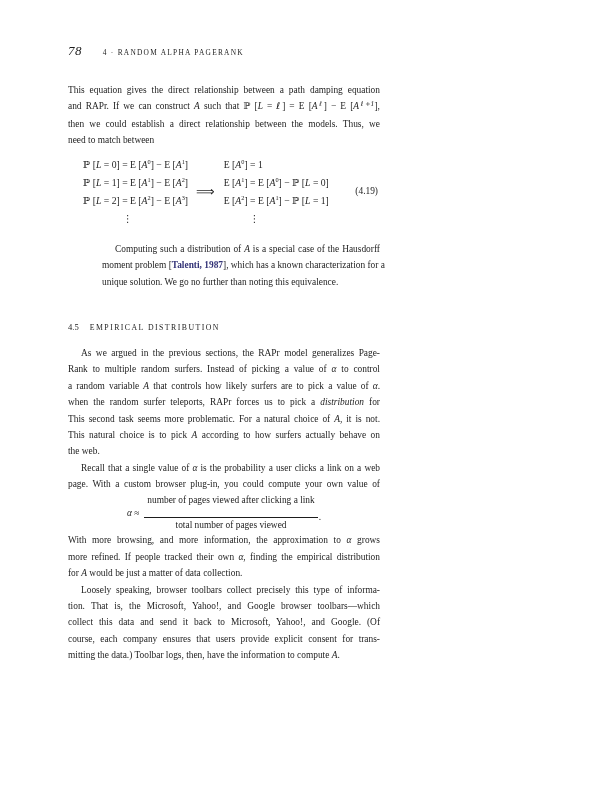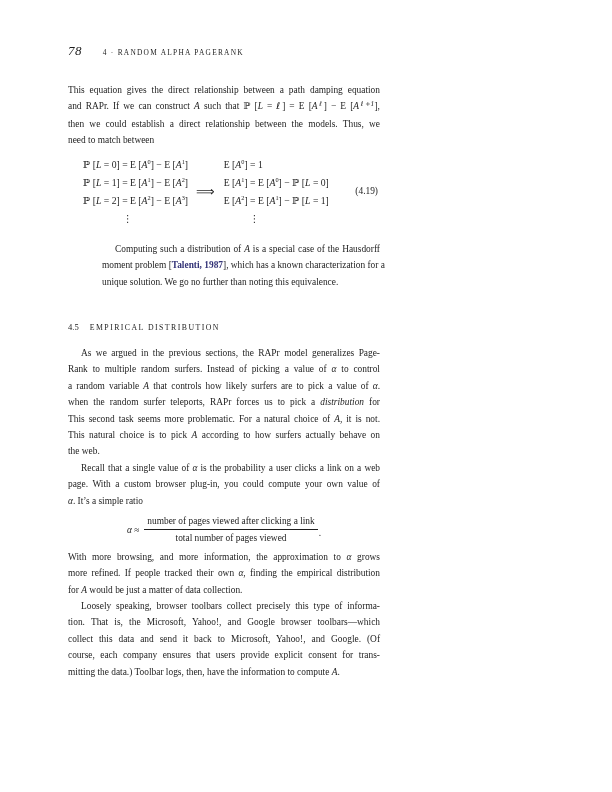--- a/index.html
+++ b/index.html
@@ -41,21 +41,21 @@
   .section-heading{margin-top:32px;height:10.3px;display:flex;align-items:baseline;}
   .sec-num{font-size:8.6px;}
   .sec-title{margin-left:11px;font-size:7.8px;letter-spacing:1.45px;}
   #para3{margin-top:12.1px;}
   #para2{margin-top:16px;margin-left:34px;}
 
   
   .formula{margin:2.4px 0 1px;height:36px;display:flex;align-items:center;justify-content:center;font-size:9.4px;}
   .formula .lhs{margin-right:5px;}
   .frac{display:inline-flex;flex-direction:column;text-align:center;}
-  .frac .num{padding:0 3px 2px;border-bottom:0.8px solid #1d1d1d;line-height:12.5px;}
+  .frac .num{padding:0 3px 10px;border-bottom:0.8px solid #1d1d1d;line-height:12.5px;}
   .frac .den{padding-top:1.5px;line-height:12.5px;}
   .formula .period{align-self:center;margin-top:7px;margin-left:1px;}
 </style>
 </head>
 <body>
 
 <div class="running-head">
   <span class="pageno">78</span>
   <span class="rtitle">4 · RANDOM ALPHA PAGERANK</span>
 </div>
@@ -103,21 +103,20 @@
       <div class="line"><span>a random variable </span><span class="i">A</span><span> that controls how likely surfers are to pick a value of </span><span class="i">α</span><span>.</span></div>
       <div class="line"><span>when the random surfer teleports, RAPr forces us to pick a </span><span class="i">distribution</span><span> for</span></div>
       <div class="line"><span>This second task seems more problematic. For a natural choice of </span><span class="i">A</span><span>, it is not.</span></div>
       <div class="line"><span>This natural choice is to pick </span><span class="i">A</span><span> according to how surfers actually behave on</span></div>
       <div class="line last"><span>the web.</span></div>
     </div>
 
   <div class="para" id="para4">
       <div class="line indent"><span>Recall that a single value of </span><span class="i">α</span><span> is the probability a user clicks a link on a web</span></div>
       <div class="line"><span>page. With a custom browser plug-in, you could compute your own value of</span></div>
-      <div class="line last"><span class="i">α</span><span>. It’s a simple ratio</span></div>
     </div>
 
   <div class="formula">
     <span class="lhs"><span class="i">α</span> <span>≈</span></span>
     <span class="frac">
       <span class="num">number of pages viewed after clicking a link</span>
       <span class="den">total number of pages viewed</span>
     </span>
     <span class="period">.</span>
   </div>

